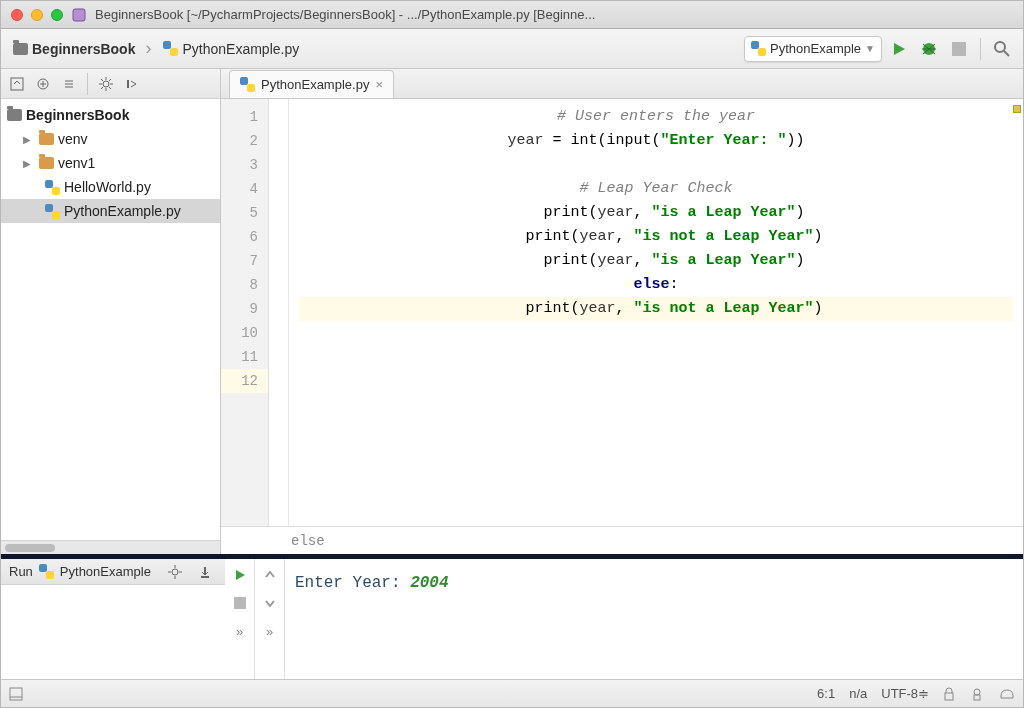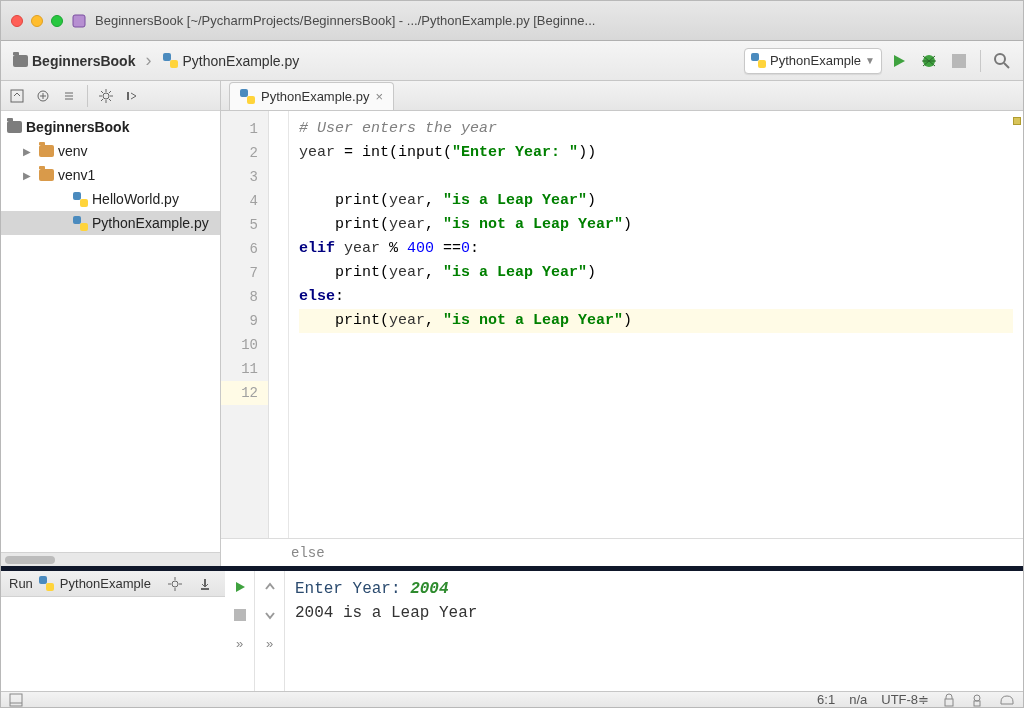--- a/index.html
+++ b/index.html
@@ -1,20 +1,20 @@
 <!DOCTYPE html>
 <html><head>
 <meta charset="utf-8">
 <style>
 * { margin: 0; padding: 0; box-sizing: border-box; }
 body { font-family: -apple-system, "Helvetica Neue", Arial, sans-serif; font-size: 13px; background: #f2f2f2; color: #333; width: 1024px; height: 708px; overflow: hidden; display: flex; flex-direction: column; border: 1px solid #b8b8b8; }
 .mono { font-family: Menlo, Consolas, "Courier New", monospace; }
 
 
-.titlebar { height: 40px; background: linear-gradient(#e8e8e8,#d8d8d8); display: flex; align-items: center; padding: 0 10px; border-bottom: 1px solid #b0b0b0; gap: 8px; }
+.titlebar { height: 28px; background: linear-gradient(#e8e8e8,#d8d8d8); display: flex; align-items: center; padding: 0 10px; border-bottom: 1px solid #b0b0b0; gap: 8px; }
 .traffic { display: flex; gap: 8px; }
 .traffic span { width: 12px; height: 12px; border-radius: 50%; display: inline-block; }
 .tl-close { background: #ff5f57; border: 1px solid #e04640; }
 .tl-min   { background: #ffbd2e; border: 1px solid #dfa023; }
 .tl-max   { background: #28c840; border: 1px solid #1ba532; }
 .title-icon { width: 16px; height: 16px; display: inline-flex; align-items: center; justify-content: center; }
 .title-text { flex: 1; color: #4a4a4a; font-size: 13px; white-space: nowrap; overflow: hidden; text-overflow: ellipsis; }
 
 
 .toolbar { height: 40px; background: linear-gradient(#f5f5f5,#e9e9e9); border-bottom: 1px solid #c6c6c6; display: flex; align-items: center; padding: 0 8px; gap: 4px; }
@@ -34,64 +34,64 @@
 .sidebar { width: 220px; background: #fff; border-right: 1px solid #c8c8c8; display: flex; flex-direction: column; }
 .sb-toolbar { height: 30px; background: linear-gradient(#f3f3f3,#e6e6e6); border-bottom: 1px solid #d2d2d2; display: flex; align-items: center; padding: 0 4px; gap: 2px; }
 .sb-tool { width: 24px; height: 24px; display: inline-flex; align-items: center; justify-content: center; cursor: pointer; color: #555; }
 .tree { flex: 1; overflow: auto; padding: 4px 0; font-size: 14px; }
 .tree-row { display: flex; align-items: center; gap: 4px; height: 24px; padding-left: 6px; cursor: pointer; white-space: nowrap; }
 .tree-row.sel { background: #d6d6d6; }
 .tree-row .arrow { width: 12px; color: #888; font-size: 10px; }
 .tree-row .name { color: #222; }
 .tree-row .bold { font-weight: 700; }
 .indent1 { padding-left: 22px; }
-.indent2 { padding-left: 72px; }
+.indent2 { padding-left: 44px; }
 .sb-scroll { height: 14px; background: #e8e8e8; border-top: 1px solid #d2d2d2; position: relative; }
 .sb-scroll .thumb { position: absolute; left: 4px; top: 3px; width: 50px; height: 8px; background: #bcbcbc; border-radius: 4px; }
 
 
 .editor-area { flex: 1; display: flex; flex-direction: column; min-width: 0; }
 .tabstrip { height: 30px; background: linear-gradient(#f3f3f3,#e6e6e6); border-bottom: 1px solid #c8c8c8; display: flex; align-items: flex-end; padding-left: 8px; }
 .tab { display: flex; align-items: center; gap: 6px; height: 28px; padding: 0 10px; background: #fafafa; border: 1px solid #c8c8c8; border-bottom: none; border-radius: 4px 4px 0 0; font-size: 13px; }
 .tab .close { color: #888; font-size: 13px; cursor: pointer; }
 .editor { flex: 1; display: flex; background: #fff; overflow: hidden; position: relative; }
 .gutter { width: 48px; background: #f2f2f2; border-right: 1px solid #e0e0e0; padding-top: 6px; }
 .gutter .ln { height: 24px; text-align: right; padding-right: 10px; color: #a0a0a0; font-size: 14px; line-height: 24px; }
 .gutter .ln.cur { background: #fffbe6; }
 .margin2 { width: 20px; border-right: 1px solid #e6e6e6; background: #fff; position: relative; }
-.codepane { flex: 1; padding: 6px 10px; font-size: 15px; line-height: 24px; position: relative; }
+.codepane { flex: 1; padding: 6px 10px; font-size: 15px; line-height: 24px; position: relative; text-align: center; }
 .codeline { height: 24px; white-space: pre; }
 .codeline.cur { background: #fffbe6; }
 .k  { color: #000080; font-weight: 700; }
 .c  { color: #808080; font-style: italic; }
 .s  { color: #008000; font-weight: 700; }
 .n  { color: #0000ff; }
 .fn { color: #000; }
 .op { color: #000; }
 .rstripe { position: absolute; right: 2px; top: 6px; width: 8px; height: 8px; background: #d8c45a; border: 1px solid #b09c2f; }
 .breadcrumb-bottom { height: 28px; border-top: 1px solid #dcdcdc; display: flex; align-items: center; padding-left: 70px; color: #888; font-size: 14px; background: #fff; }
 
 
 .runpanel { border-top: 5px solid #0f172a; background: #fff; display: flex; }
 .run-header { height: 26px; background: linear-gradient(#f0f0f0,#e4e4e4); border-bottom: 1px solid #d2d2d2; display: flex; align-items: center; padding: 0 8px; gap: 6px; font-size: 13px; color: #333; }
 .run-header .spacer { flex: 1; }
 .run-body { display: flex; height: 120px; }
 .run-tools { width: 60px; border-right: 1px solid #e2e2e2; display: flex; }
 .run-tools-col { width: 30px; display: flex; flex-direction: column; align-items: center; padding-top: 6px; gap: 8px; }
 .run-tools-col.b { border-left: 1px solid #e2e2e2; }
 .rt-ico { width: 20px; height: 20px; display: flex; align-items: center; justify-content: center; color: #888; cursor: pointer; }
-.console { flex: 1; display: flex; flex-direction: column; padding: 6px 10px; font-size: 16px; line-height: 24px; position: relative; font-family: Liberation Mono, monospace; }
+.console { flex: 1; display: flex; flex-direction: column; padding: 12px 10px; font-size: 16px; line-height: 24px; position: relative; font-family: Liberation Mono, monospace; }
 .console .row { white-space: pre; }
 .console .prompt { color: #2b4b6f; }
 .console .ui { color: #2e8b2e; font-style: italic; font-weight: 700; }
 .console-scroll { position: absolute; left: 10px; right: 200px; bottom: 4px; height: 10px; background: #e6e6e6; border-radius: 5px; }
 .console-scroll .thumb { position: absolute; left: 0; top: 0; width: 70%; height: 100%; background: #c8c8c8; border-radius: 5px; }
 
 
-.statusbar { height: 16px; background: linear-gradient(#f3f3f3,#e7e7e7); border-top: 1px solid #c6c6c6; display: flex; align-items: center; padding: 0 8px; gap: 14px; font-size: 13px; color: #555; }
+.statusbar { height: 28px; background: linear-gradient(#f3f3f3,#e7e7e7); border-top: 1px solid #c6c6c6; display: flex; align-items: center; padding: 0 8px; gap: 14px; font-size: 13px; color: #555; }
 .statusbar .spacer { flex: 1; }
 
 
 .ico-folder { width: 15px; height: 12px; background: #7d7d7d; border-radius: 2px; position: relative; display: inline-block; }
 .ico-folder::before { content: ""; position: absolute; top: -3px; left: 0; width: 6px; height: 3px; background: #7d7d7d; border-radius: 1px 1px 0 0; }
 .ico-folder.orange { background: #d99a4a; }
 .ico-folder.orange::before { background: #d99a4a; }
 .ico-py { width: 15px; height: 15px; display: inline-block; position: relative; }
 .ico-py::before, .ico-py::after { content: ""; position: absolute; width: 8px; height: 8px; border-radius: 2px; }
 .ico-py::before { background: #4b8bbe; left: 0; top: 0; }
@@ -262,23 +262,23 @@
           <div class="ln">10</div>
           <div class="ln">11</div>
           <div class="ln cur">12</div>
         </div>
       <div class="margin2"></div>
       <div class="codepane mono" id="codepane">
         <div class="rstripe"></div>
       <div class="codeline"><span class="c"># User enters the year</span></div>
           <div class="codeline"><span>year </span><span class="op">= </span><span class="fn">int</span><span class="op">(</span><span class="fn">input</span><span class="op">(</span><span class="s">"Enter Year: "</span><span class="op">))</span></div>
           <div class="codeline"><span></span></div>
+          <div class="codeline"><span class="c"># Leap Year Check</span></div>
           <div class="codeline"><span>    </span><span class="fn">print</span><span class="op">(</span><span>year</span><span class="op">, </span><span class="s">"is a Leap Year"</span><span class="op">)</span></div>
           <div class="codeline"><span>    </span><span class="fn">print</span><span class="op">(</span><span>year</span><span class="op">, </span><span class="s">"is not a Leap Year"</span><span class="op">)</span></div>
-          <div class="codeline"><span class="k">elif </span><span>year </span><span class="op">% </span><span class="n">400</span><span class="op"> ==</span><span class="n">0</span><span class="op">:</span></div>
           <div class="codeline"><span>    </span><span class="fn">print</span><span class="op">(</span><span>year</span><span class="op">, </span><span class="s">"is a Leap Year"</span><span class="op">)</span></div>
           <div class="codeline"><span class="k">else</span><span class="op">:</span></div>
           <div class="codeline cur"><span>    </span><span class="fn">print</span><span class="op">(</span><span>year</span><span class="op">, </span><span class="s">"is not a Leap Year"</span><span class="op">)</span></div>
         </div>
     </div>
     <div class="breadcrumb-bottom mono">
       <span>else</span>
     </div>
   </div>
 </div>
@@ -332,21 +332,20 @@
         <span class="rt-ico">
             <svg width="12" height="12">
               <polyline points="2,4 6,9 10,4" fill="none" stroke="#999" stroke-width="2"></polyline>
             </svg>
           </span>
         <span class="rt-ico">»</span>
       </div>
     </div>
     <div class="console mono">
       <div class="row"><span class="prompt">Enter Year: </span><span class="ui">2004</span></div>
-      <div class="row">2004 is a Leap Year</div>
       <div class="row">&nbsp;</div>
       <div class="console-scroll">
           <div class="thumb"></div>
         </div>
     </div>
   </div>
 </div>
 
 <div class="statusbar">
   <span>

